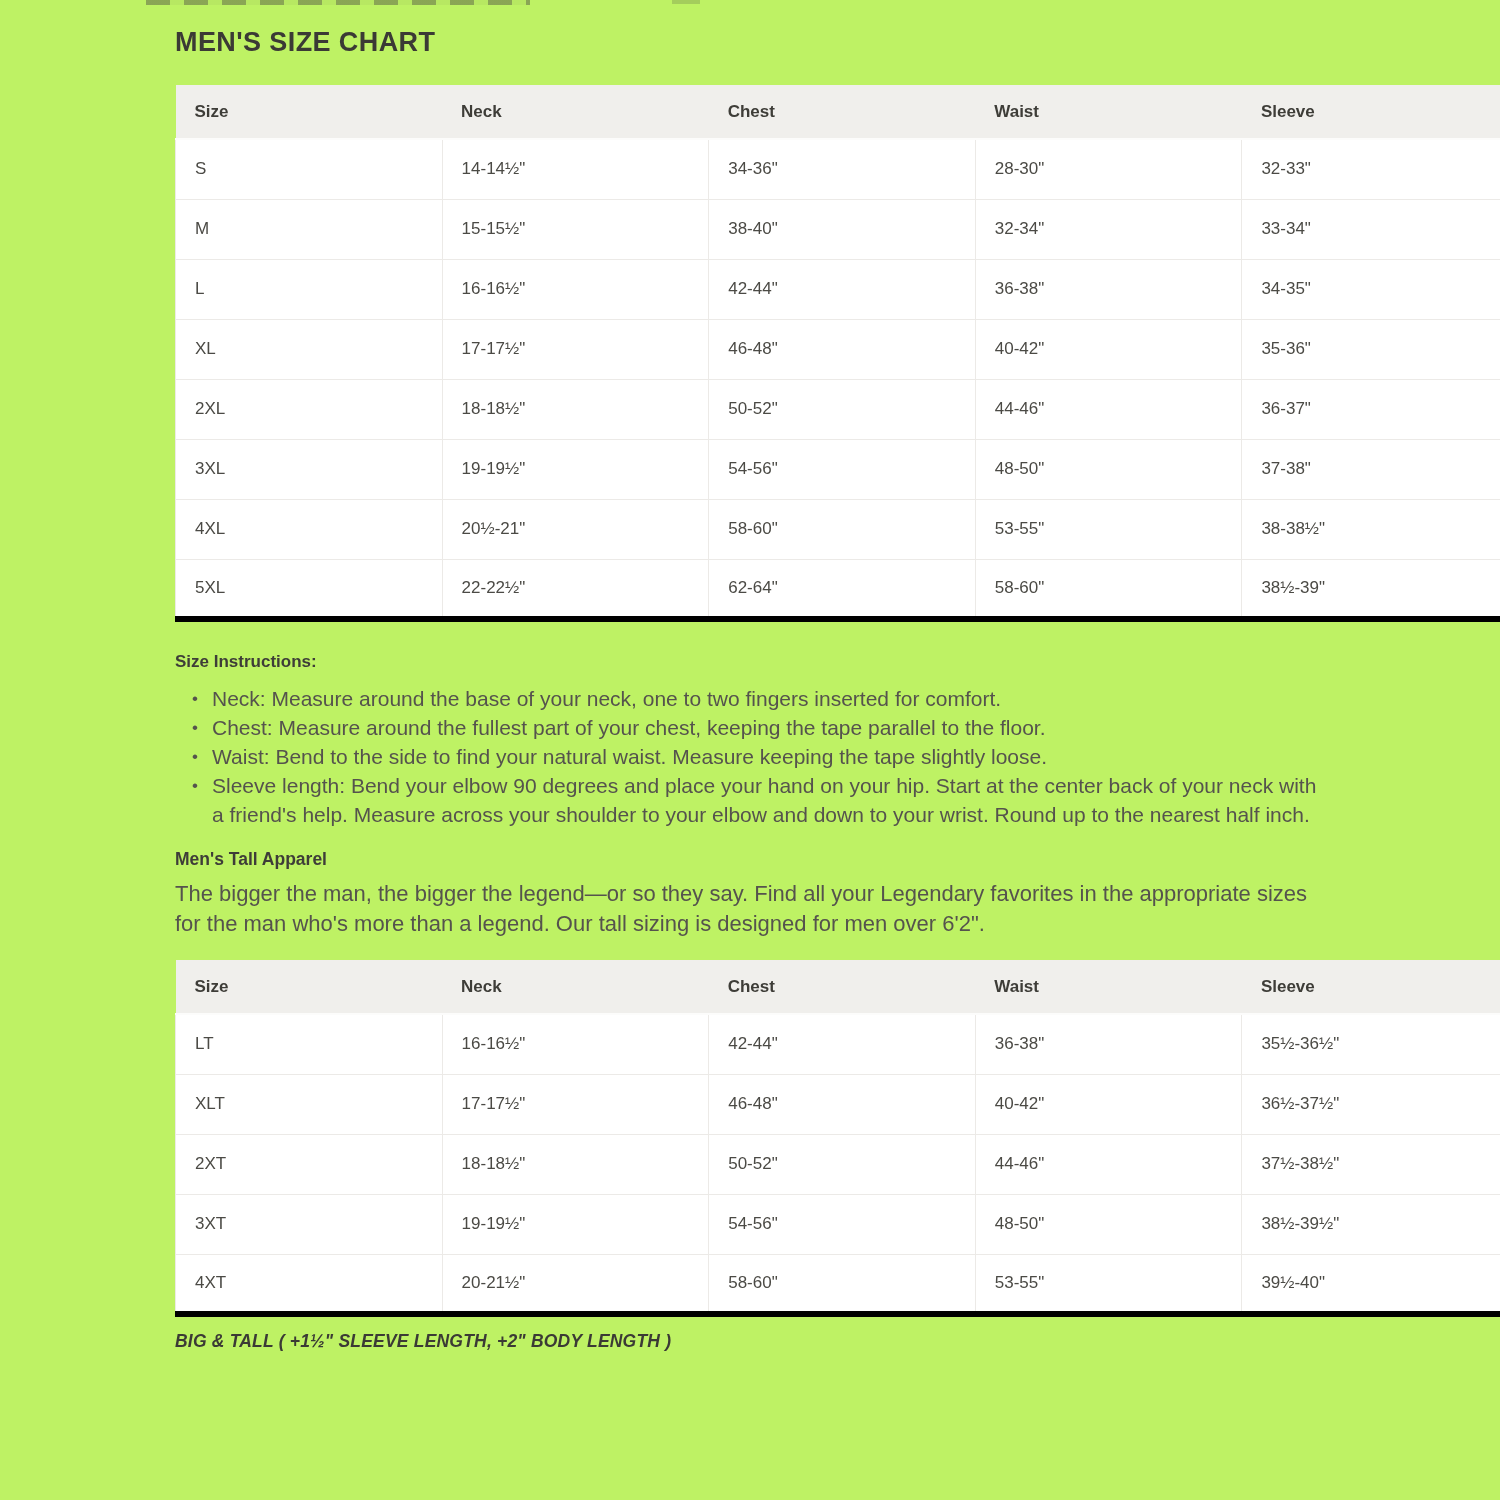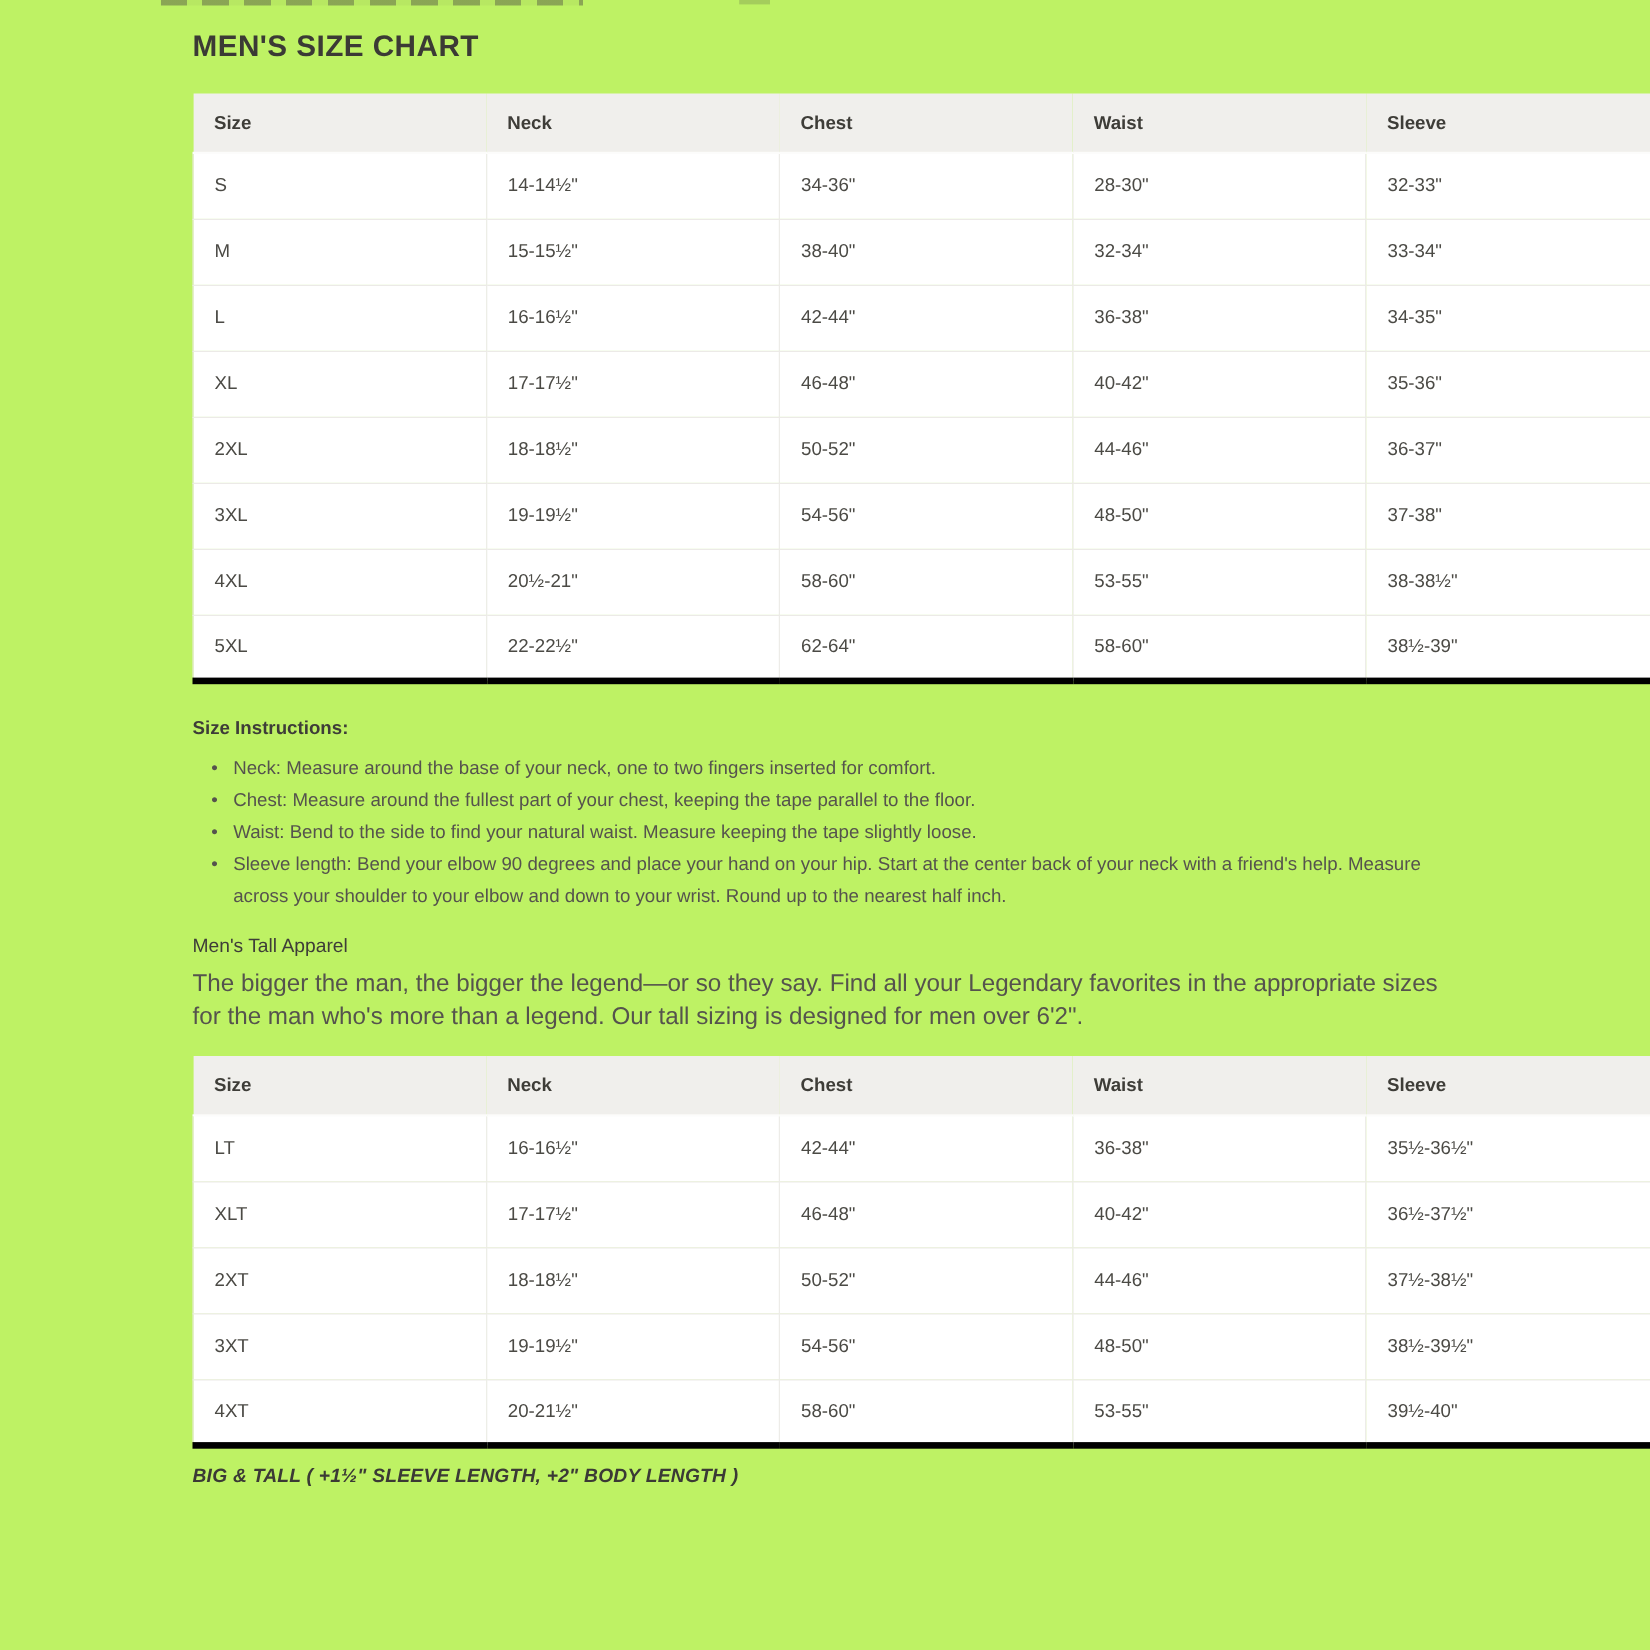--- a/index.html
+++ b/index.html
@@ -50,30 +50,30 @@
   }
   .size-table tbody tr:last-child td { border-bottom: 6px solid #000000; }
 
   .instructions { position: absolute; top: 652px; left: 175px; width: 1150px; }
   .instructions h2 {
     margin: 0 0 12px 0; font-size: 17px; font-weight: bold; color: #3e3d38;
   }
   .instructions ul { list-style: none; margin: 0; padding: 0; }
   .instructions li {
     position: relative; padding-left: 37px;
-    font-size: 17px; line-height: 29px; color: #55534d;
+    font-size: 21px; line-height: 29px; color: #55534d;
   }
   .instructions li::before {
     content: "\2022";
     position: absolute; left: 17px; top: 0;
     color: #55534d; font-size: 17px;
   }
 
   .tall-intro { position: absolute; top: 849px; left: 175px; width: 1135px; }
-  .tall-intro h2 { margin: 0 0 9px 0; font-size: 17.5px; font-weight: normal; color: #3e3d38; }
+  .tall-intro h2 { margin: 0 0 9px 0; font-size: 17.5px; font-weight: bold; color: #3e3d38; }
   .tall-intro p  { margin: 0; font-size: 22px; line-height: 29.5px; color: #55534d; }
 
   .footer-note {
     position: absolute; top: 1331px; left: 175px; margin: 0;
     font-size: 17.5px; font-weight: bold; font-style: italic;
     color: #3b3a35; letter-spacing: .2px;
   }
 </style>
 </head>
 <body>

